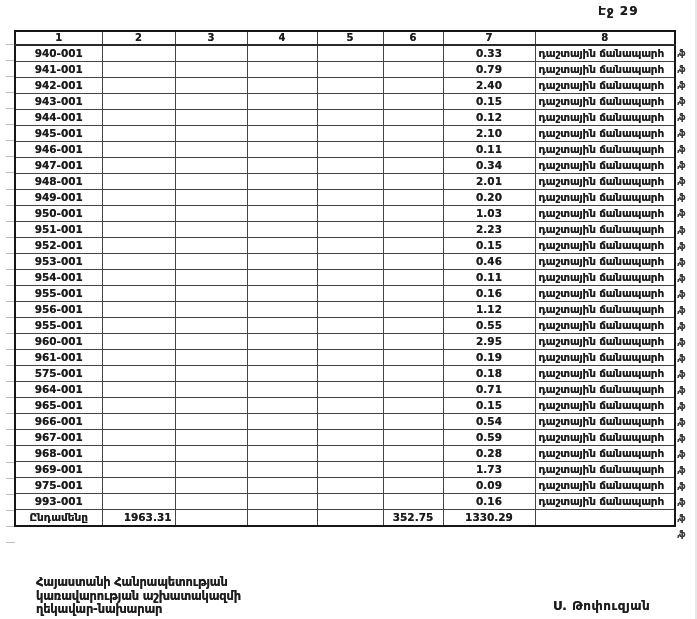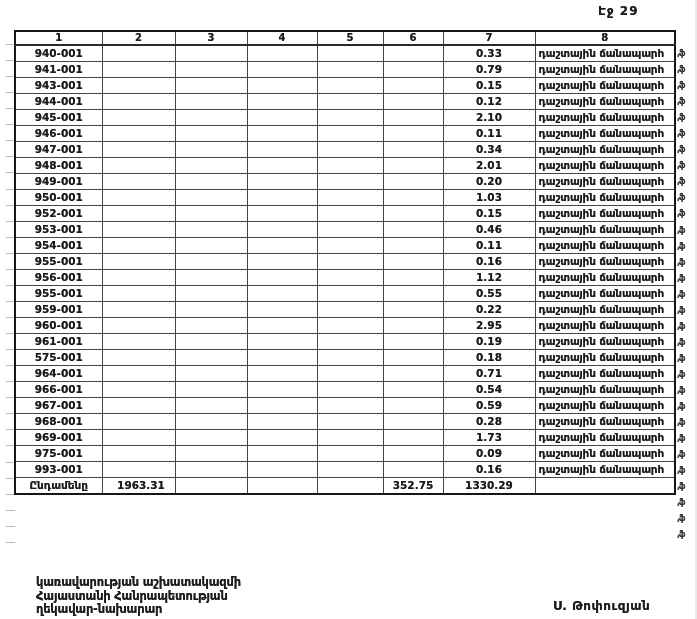--- a/index.html
+++ b/index.html
@@ -18,21 +18,21 @@
   }
   .ledger th,.ledger td{
     border:1px solid #454545;
     font-size:10.5px;font-weight:bold;line-height:1;
     height:15px;padding:0 3px;overflow:hidden;white-space:nowrap;
   }
   .ledger thead th{height:12px;font-size:10px;border-bottom:2px solid #2a2a2a;text-align:center;font-weight:bold;}
   .c1,.c2,.c3,.c4,.c5,.c6,.c7{text-align:center;}
   .c8{text-align:left;padding-left:5px;letter-spacing:-0.2px;margin-top:7px;}
   .total-row td{border-top:1.5px solid #222;}
-  .total-row .c2{text-align:center;padding-left:8px;}
+  .total-row .c2{text-align:right;padding-left:8px;}
   .margin-marks{
     position:absolute;top:46px;left:677px;width:18px;
     display:flex;flex-direction:column;
   }
   .mark{height:16.05px;font-size:8px;font-weight:bold;color:#3a3a3a;line-height:16px;letter-spacing:-1px;}
   .left-ticks{
     position:absolute;top:44px;left:6px;width:9px;height:513px;opacity:.45;
     background:repeating-linear-gradient(to bottom,#6b6b6b 0,#6b6b6b 1px,transparent 1px,transparent 16.06px);
   }
   .footer-office{
@@ -90,20 +90,30 @@
           <td class="c1">941-001</td>
           <td class="c2"></td>
           <td class="c3"></td>
           <td class="c4"></td>
           <td class="c5"></td>
           <td class="c6"></td>
           <td class="c7">0.79</td>
           <td class="c8">դաշտային ճանապարհ</td>
         </tr>
         <tr>
+          <td class="c1">942-001</td>
+          <td class="c2"></td>
+          <td class="c3"></td>
+          <td class="c4"></td>
+          <td class="c5"></td>
+          <td class="c6"></td>
+          <td class="c7">2.40</td>
+          <td class="c8">դաշտային ճանապարհ</td>
+        </tr>
+        <tr>
           <td class="c1">943-001</td>
           <td class="c2"></td>
           <td class="c3"></td>
           <td class="c4"></td>
           <td class="c5"></td>
           <td class="c6"></td>
           <td class="c7">0.15</td>
           <td class="c8">դաշտային ճանապարհ</td>
         </tr>
         <tr>
@@ -170,20 +180,30 @@
           <td class="c1">950-001</td>
           <td class="c2"></td>
           <td class="c3"></td>
           <td class="c4"></td>
           <td class="c5"></td>
           <td class="c6"></td>
           <td class="c7">1.03</td>
           <td class="c8">դաշտային ճանապարհ</td>
         </tr>
         <tr>
+          <td class="c1">951-001</td>
+          <td class="c2"></td>
+          <td class="c3"></td>
+          <td class="c4"></td>
+          <td class="c5"></td>
+          <td class="c6"></td>
+          <td class="c7">2.23</td>
+          <td class="c8">դաշտային ճանապարհ</td>
+        </tr>
+        <tr>
           <td class="c1">952-001</td>
           <td class="c2"></td>
           <td class="c3"></td>
           <td class="c4"></td>
           <td class="c5"></td>
           <td class="c6"></td>
           <td class="c7">0.15</td>
           <td class="c8">դաշտային ճանապարհ</td>
         </tr>
         <tr>
@@ -230,30 +250,20 @@
           <td class="c1">955-001</td>
           <td class="c2"></td>
           <td class="c3"></td>
           <td class="c4"></td>
           <td class="c5"></td>
           <td class="c6"></td>
           <td class="c7">0.55</td>
           <td class="c8">դաշտային ճանապարհ</td>
         </tr>
         <tr>
-          <td class="c1">959-001</td>
-          <td class="c2"></td>
-          <td class="c3"></td>
-          <td class="c4"></td>
-          <td class="c5"></td>
-          <td class="c6"></td>
-          <td class="c7">0.22</td>
-          <td class="c8">դաշտային ճանապարհ</td>
-        </tr>
-        <tr>
           <td class="c1">960-001</td>
           <td class="c2"></td>
           <td class="c3"></td>
           <td class="c4"></td>
           <td class="c5"></td>
           <td class="c6"></td>
           <td class="c7">2.95</td>
           <td class="c8">դաշտային ճանապարհ</td>
         </tr>
         <tr>
@@ -277,20 +287,30 @@
           <td class="c8">դաշտային ճանապարհ</td>
         </tr>
         <tr>
           <td class="c1">964-001</td>
           <td class="c2"></td>
           <td class="c3"></td>
           <td class="c4"></td>
           <td class="c5"></td>
           <td class="c6"></td>
           <td class="c7">0.71</td>
+          <td class="c8">դաշտային ճանապարհ</td>
+        </tr>
+        <tr>
+          <td class="c1">965-001</td>
+          <td class="c2"></td>
+          <td class="c3"></td>
+          <td class="c4"></td>
+          <td class="c5"></td>
+          <td class="c6"></td>
+          <td class="c7">0.15</td>
           <td class="c8">դաշտային ճանապարհ</td>
         </tr>
         <tr>
           <td class="c1">966-001</td>
           <td class="c2"></td>
           <td class="c3"></td>
           <td class="c4"></td>
           <td class="c5"></td>
           <td class="c6"></td>
           <td class="c7">0.54</td>
@@ -389,20 +409,20 @@
       <div class="mark">,ֆ</div>
       <div class="mark">,ֆ</div>
       <div class="mark">,ֆ</div>
       <div class="mark">,ֆ</div>
       <div class="mark">,ֆ</div>
       <div class="mark">,ֆ</div>
       <div class="mark">,ֆ</div>
     </div>
 
   <div class="footer-office">
+    <div>Հայաստանի Հանրապետության</div>
     <div>կառավարության աշխատակազմի</div>
-    <div>Հայաստանի Հանրապետության</div>
     <div>ղեկավար-նախարար</div>
   </div>
 
   <div class="footer-signature">Ս. Թոփուզյան</div>
 
 </div>
 
 </body></html>

